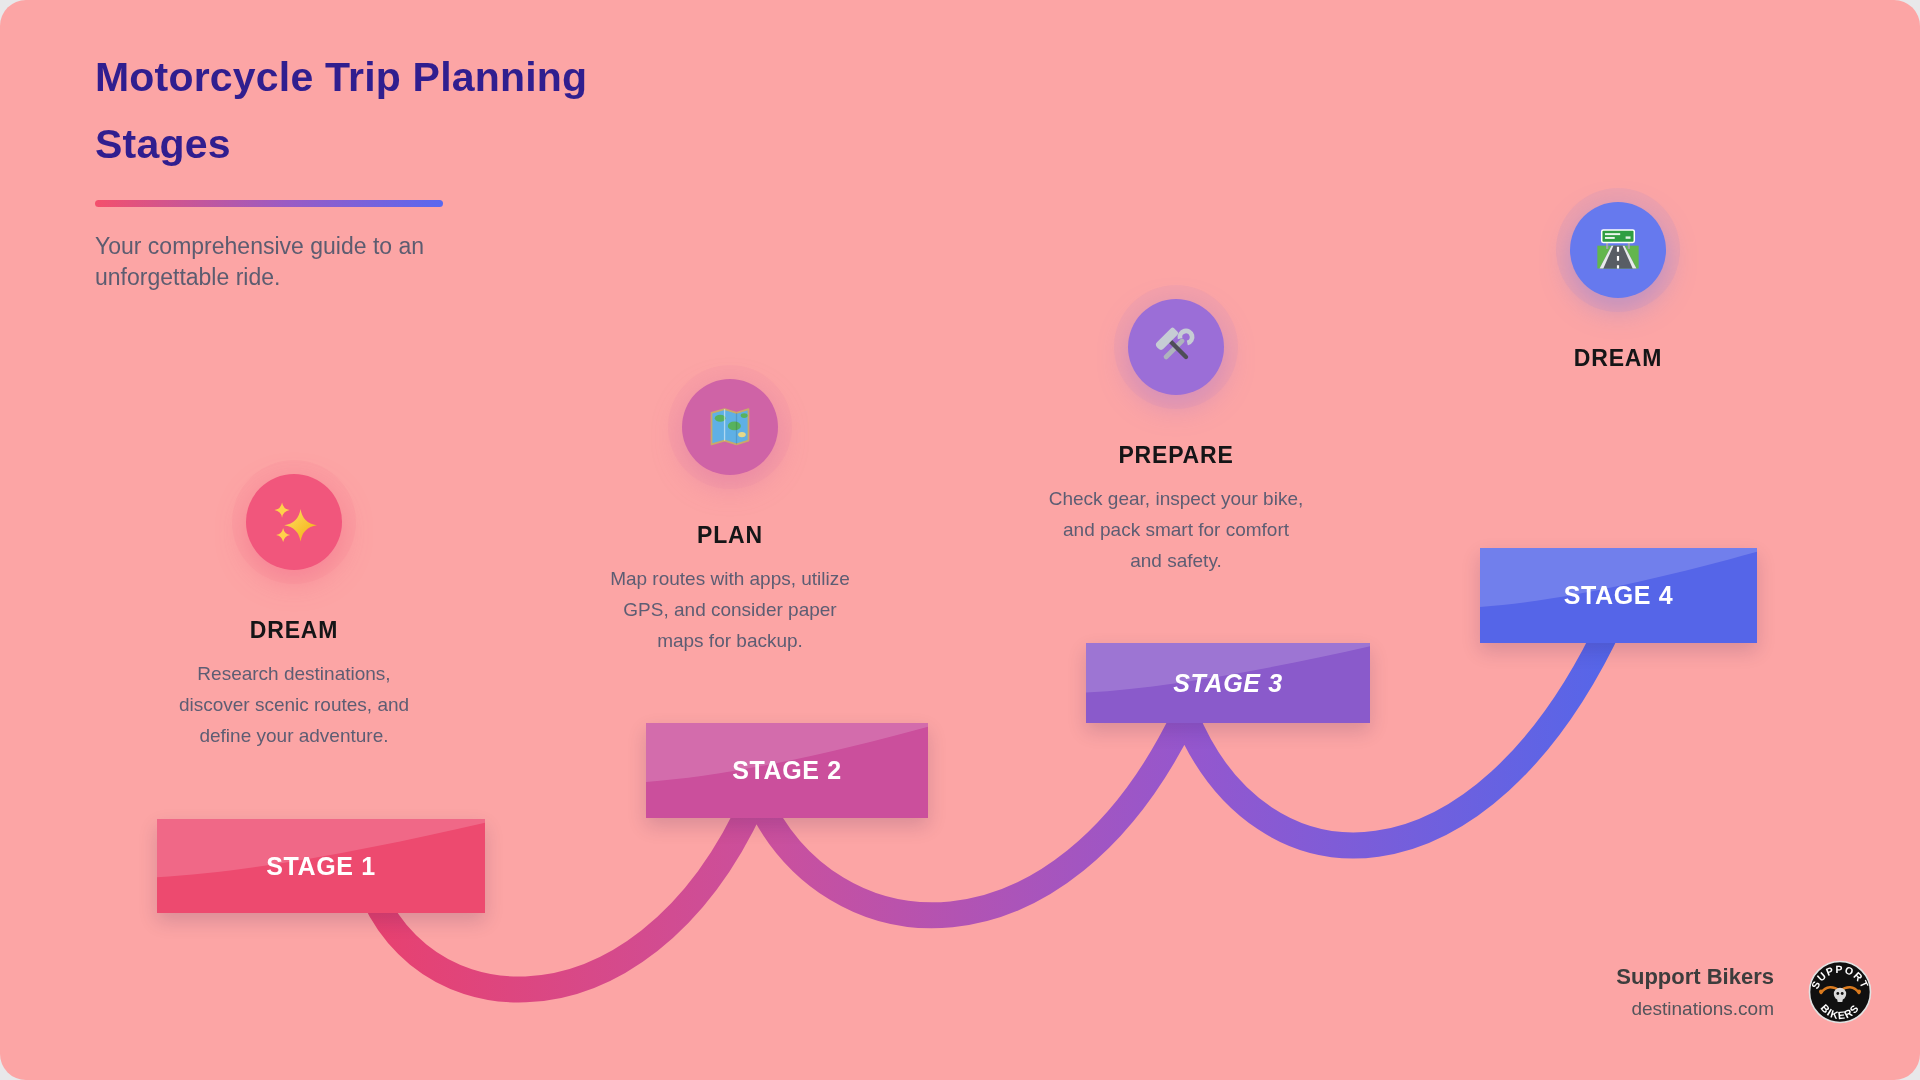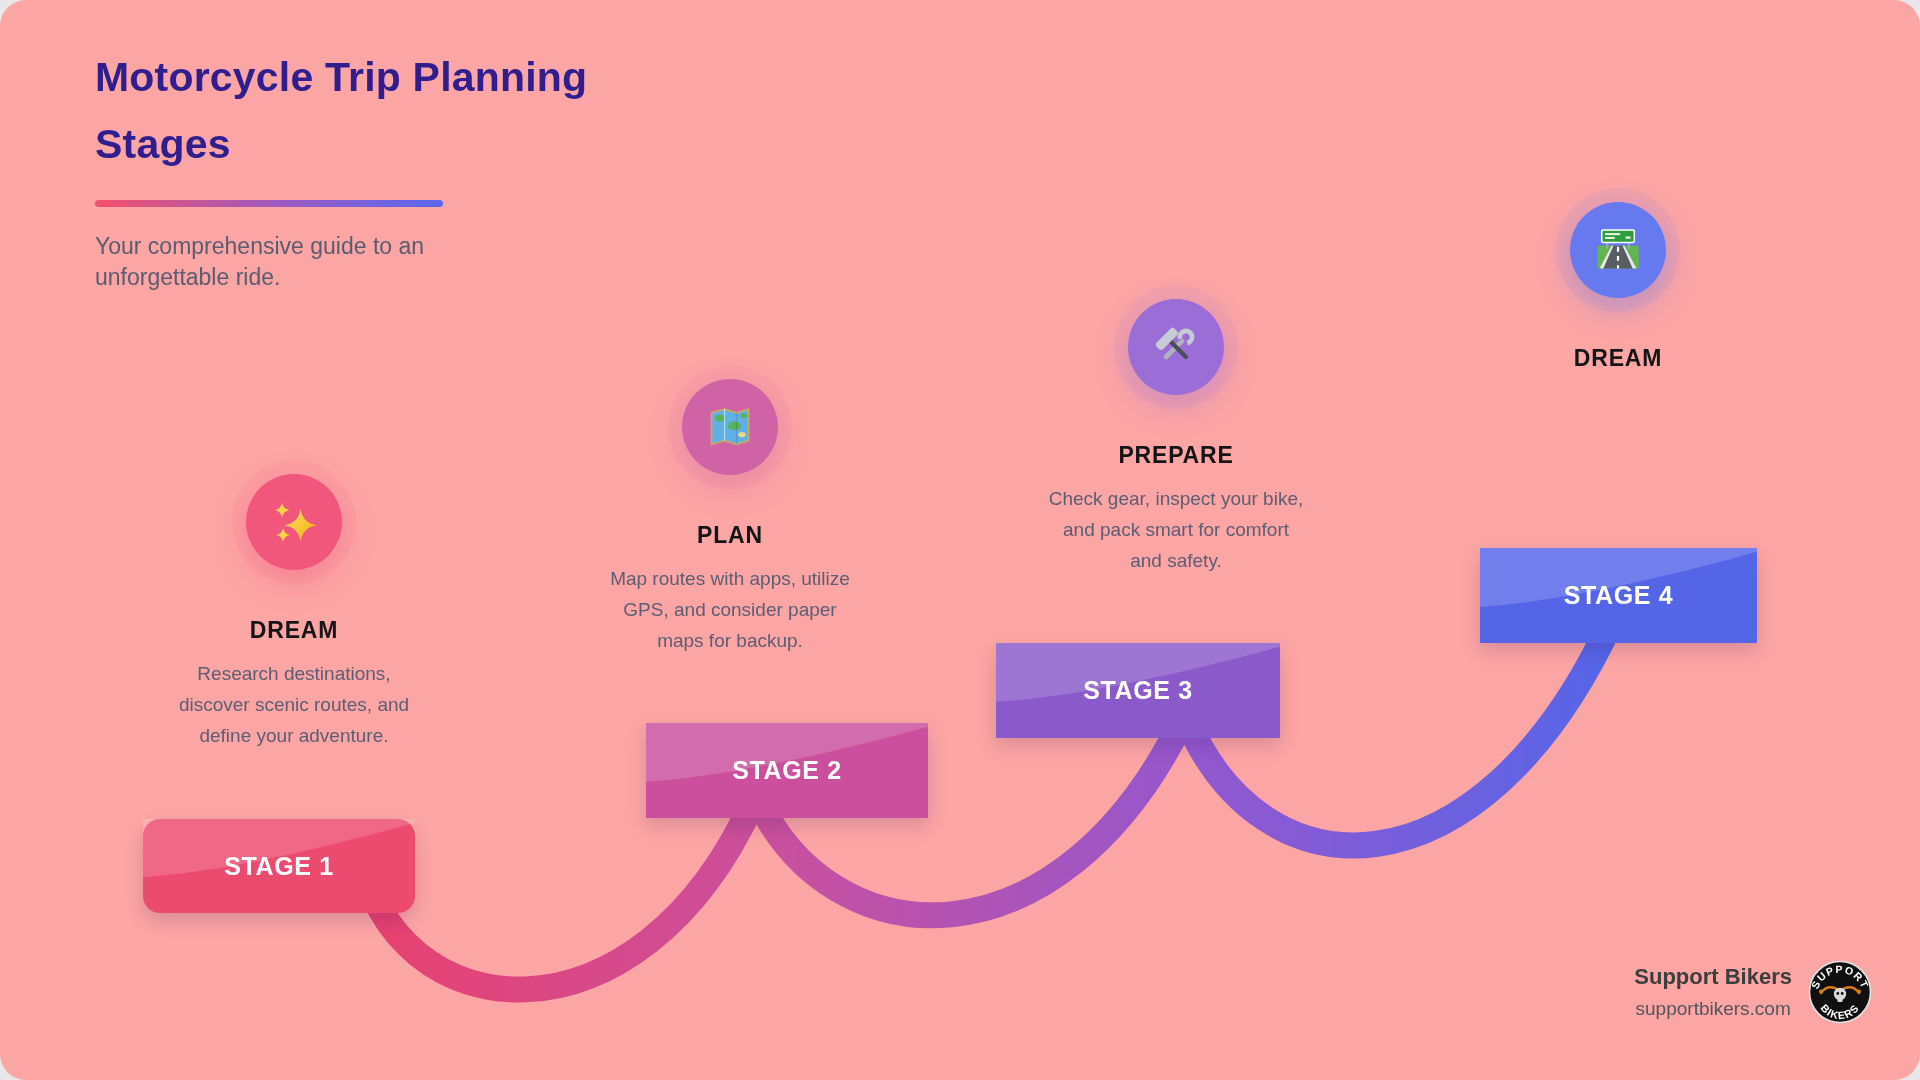--- a/index.html
+++ b/index.html
@@ -23,29 +23,29 @@
   .s1 .stage-circle{box-shadow:0 0 0 14px rgba(241,86,124,.07),0 10px 30px rgba(241,86,124,.40);}
   .s2 .stage-circle{box-shadow:0 0 0 14px rgba(207,99,166,.07),0 10px 30px rgba(207,99,166,.40);}
   .s3 .stage-circle{box-shadow:0 0 0 14px rgba(155,110,215,.08),0 10px 30px rgba(155,110,215,.40);}
   .s4 .stage-circle{box-shadow:0 0 0 14px rgba(102,121,238,.08),0 10px 30px rgba(102,121,238,.40);}
   .stage-name{margin:45px 0 0 0;font-size:23px;line-height:30px;font-weight:bold;color:#151517;letter-spacing:.8px;}
   .stage-desc{margin:13px 0 0 0;font-size:19px;line-height:31px;color:#5D5D73;white-space:pre-line;}
 
   
   .stage-box{position:absolute;z-index:3;display:flex;align-items:center;justify-content:center;
     box-shadow:0 8px 18px rgba(40,20,80,.16);}
-  .b1{left:143px;top:819px;width:272px;height:94px;border-radius:17px;}
+  .b1{left:157px;top:819px;width:328px;height:94px;}
   .b2{left:598px;top:723px;width:282px;height:95px;margin-left:48px;}
-  .b3{left:996px;top:643px;width:284px;height:95px;}
+  .b3{left:1086px;top:643px;width:284px;height:80px;font-style:italic;}
   .b4{left:1480px;top:548px;width:277px;height:95px;}
   .stage-box .sheen{position:absolute;inset:0;width:100%;height:100%;}
   .stage-box-label{position:relative;color:#fff;font-size:25px;font-weight:bold;letter-spacing:.6px;}
 
   
-  .footer-text{position:absolute;right:128px;top:963px;text-align:center;z-index:4;}
+  .footer-text{position:absolute;right:146px;top:963px;text-align:right;z-index:4;}
   .footer-brand{margin:0;font-size:22px;font-weight:bold;color:#3D3D3D;line-height:28px;}
   .footer-site{margin:6px 0 0 0;font-size:19px;color:#55555C;line-height:24px;}
   .footer-logo{position:absolute;left:1808px;top:960px;width:64px;height:64px;z-index:4;}
 </style>
 </head>
 <body>
 
 <div class="canvas">
 
   <h1 class="page-title">Motorcycle Trip Planning
@@ -165,21 +165,21 @@
   </div>
   <div class="stage-box b4" style="background-color: rgb(85, 101, 232);">
     <svg class="sheen" viewBox="0 0 100 100" preserveAspectRatio="none">
       <path d="M0 62 C 30 56, 68 30, 100 4 L100 0 L0 0 Z" fill="rgba(255,255,255,0.17)"></path>
       </svg>
     <span class="stage-box-label">STAGE 4</span>
   </div>
 
   <div class="footer-text">
     <p class="footer-brand">Support Bikers</p>
-    <p class="footer-site">supportbikers.com</p>
+    <p class="footer-site">destinations.com</p>
   </div>
   <svg class="footer-logo" viewBox="0 0 64 64">
     <circle cx="32" cy="32" r="30.5" fill="#101010" stroke="#E2E2E2" stroke-width="1.6"></circle>
     <defs>
       <path id="arcTop" d="M 9 36 A 23 23 0 0 1 55 36"></path>
       <path id="arcBot" d="M 9 36 A 23 23 0 0 0 55 36"></path>
     </defs>
     <text font-size="10.5" font-weight="bold" fill="#ffffff" letter-spacing="1.2" font-family="Liberation Sans, sans-serif">
       <textPath href="#arcTop" startOffset="50%" text-anchor="middle">SUPPORT</textPath>
     </text>

